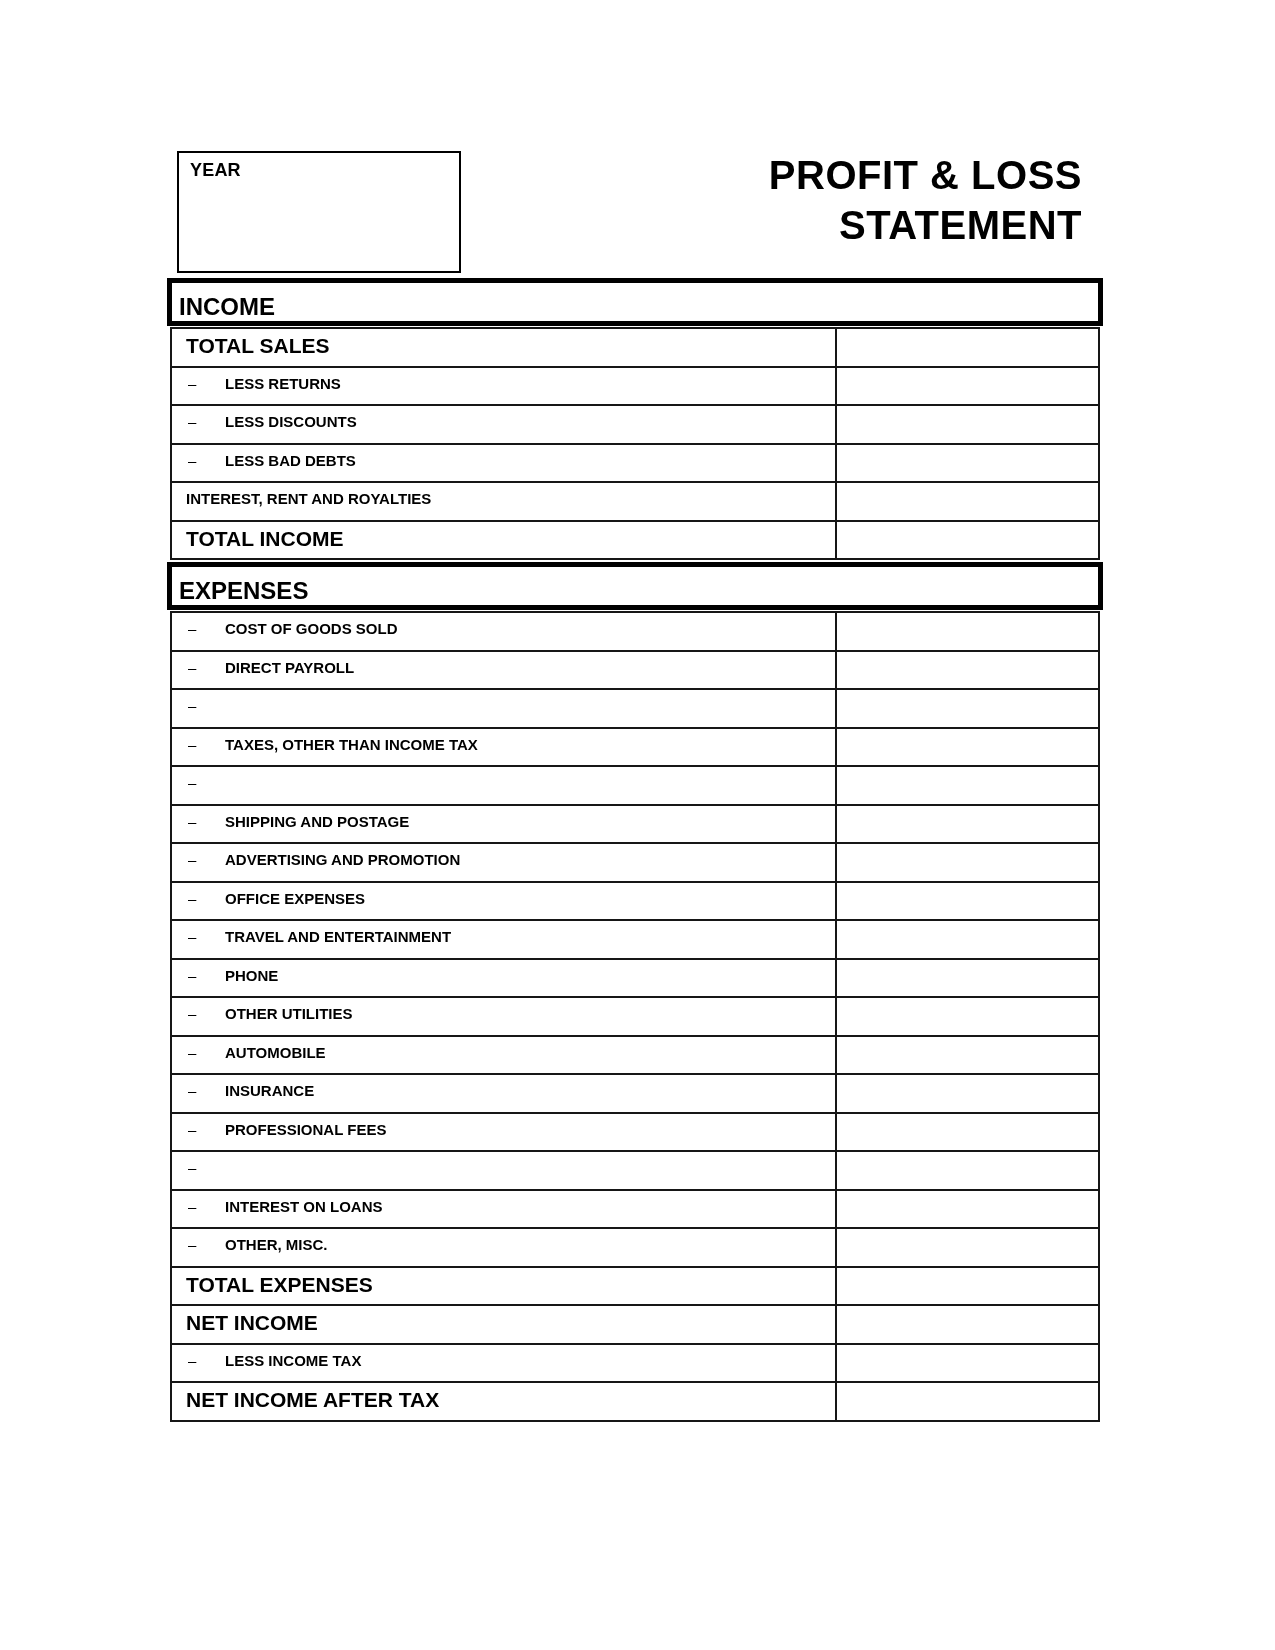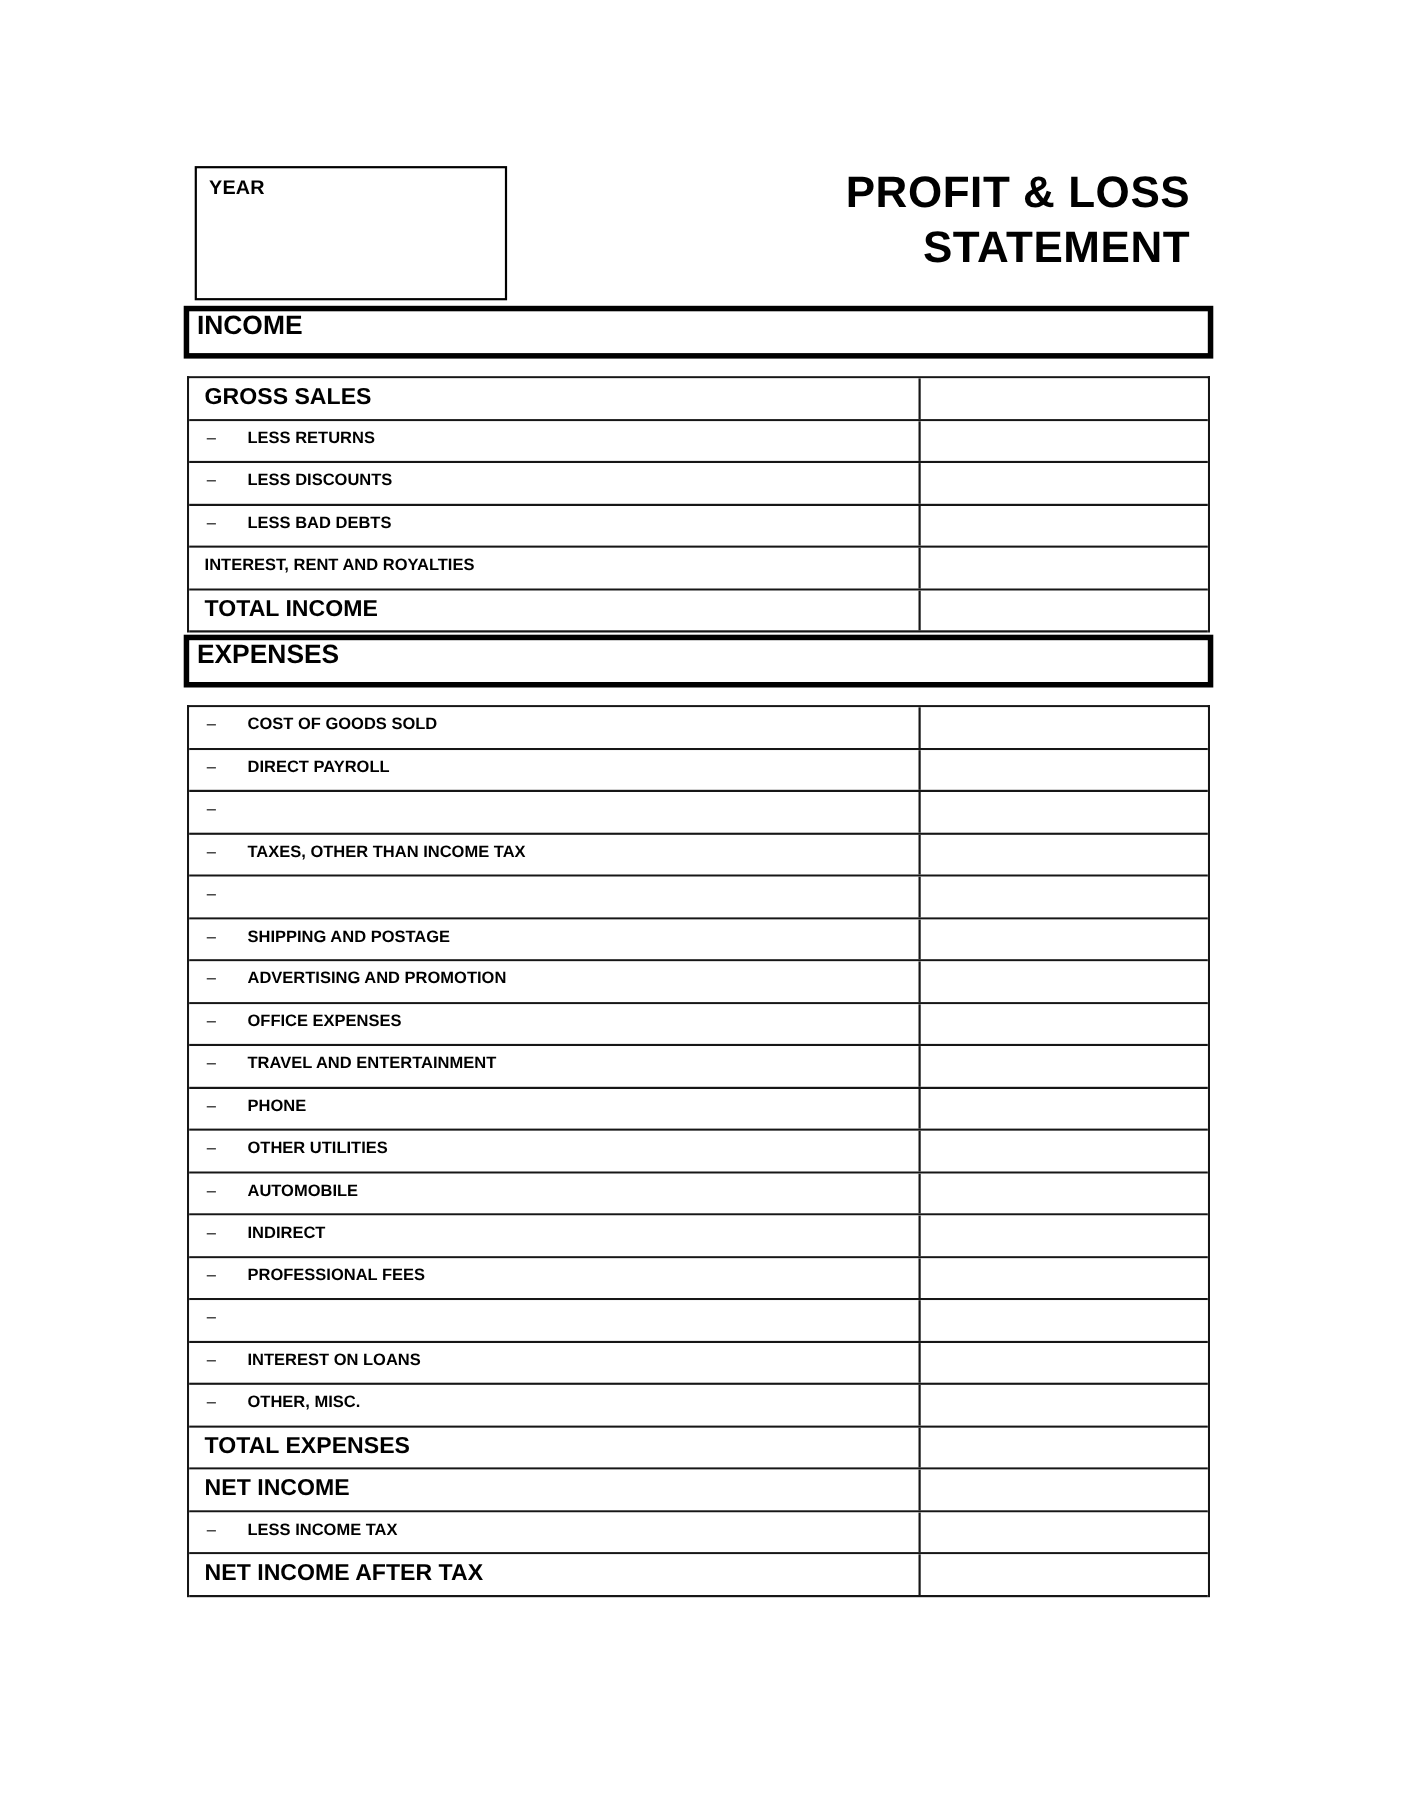--- a/index.html
+++ b/index.html
@@ -51,24 +51,24 @@
   .pl-table {
     position: absolute;
     left: 170px;
     top: 278px;
     width: 930px;
   }
   .section-header {
     border: 5px solid #000000;
     box-sizing: border-box;
     height: 48px;
-    margin: 0 -3px 16px -3px;
+    margin: 0 -3px 1px -3px;
     padding-left: 7px;
     display: flex;
-    align-items: flex-start;
+    align-items: flex-end;
     font-size: 24px;
     font-weight: 700;
     background: #ffffff;
   }
   .rows {
     border: 2px solid #161616;
     border-bottom: none;
     margin-bottom: 2px;
     box-sizing: border-box;
   }
@@ -131,21 +131,21 @@
   </div>
 
   <div class="pl-table">
   <section class="pl-section">
     <div class="section-header">
       <span class="section-header-text">INCOME</span>
     </div>
     <div class="rows">
           <div class="row major">
             <div class="cell-label">
-              <span class="label-text">GROSS SALES</span>
+              <span class="label-text">TOTAL SALES</span>
             </div>
             <div class="cell-value"></div>
           </div>
           <div class="row minor dashed">
             <div class="cell-label">
               <span class="dash">–</span>
               <span class="label-text">LESS RETURNS</span>
             </div>
             <div class="cell-value"></div>
           </div>
@@ -261,21 +261,21 @@
           <div class="row minor dashed">
             <div class="cell-label">
               <span class="dash">–</span>
               <span class="label-text">AUTOMOBILE</span>
             </div>
             <div class="cell-value"></div>
           </div>
           <div class="row minor dashed">
             <div class="cell-label">
               <span class="dash">–</span>
-              <span class="label-text">INDIRECT</span>
+              <span class="label-text">INSURANCE</span>
             </div>
             <div class="cell-value"></div>
           </div>
           <div class="row minor dashed">
             <div class="cell-label">
               <span class="dash">–</span>
               <span class="label-text">PROFESSIONAL FEES</span>
             </div>
             <div class="cell-value"></div>
           </div>

